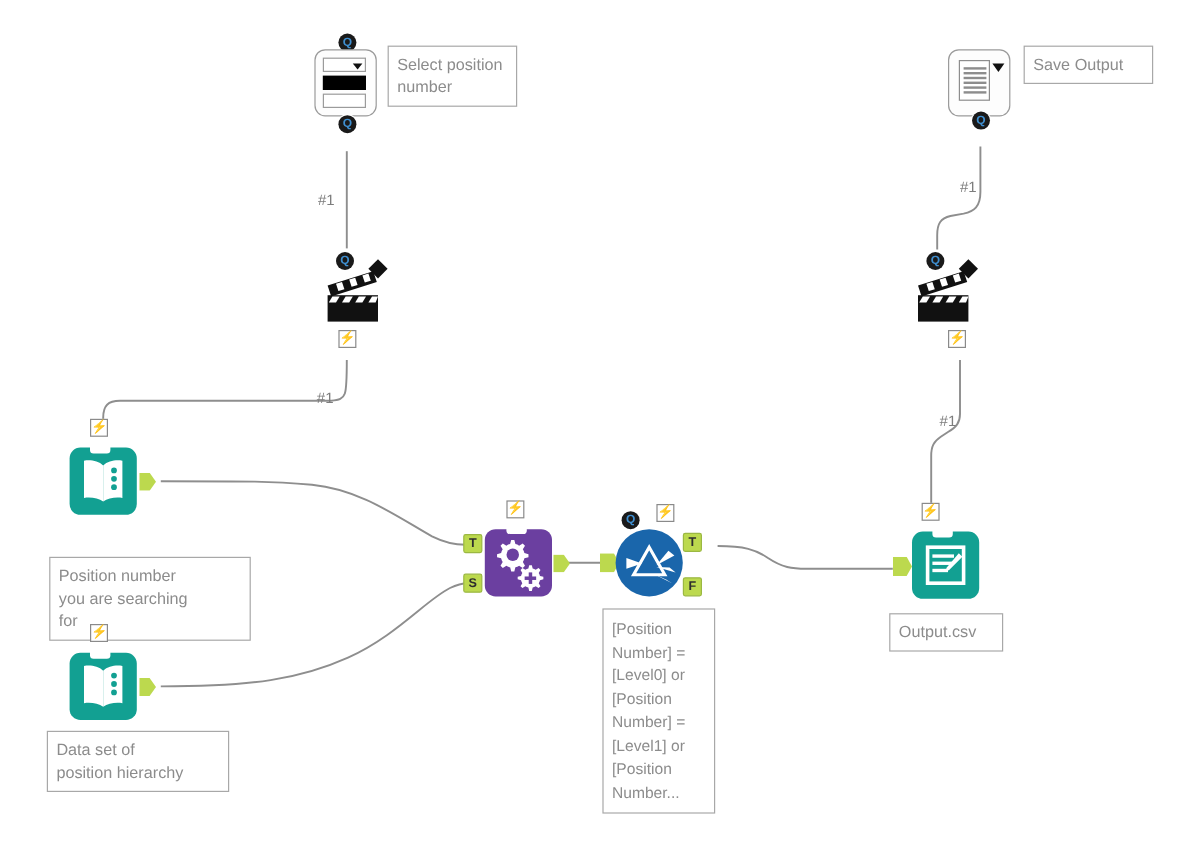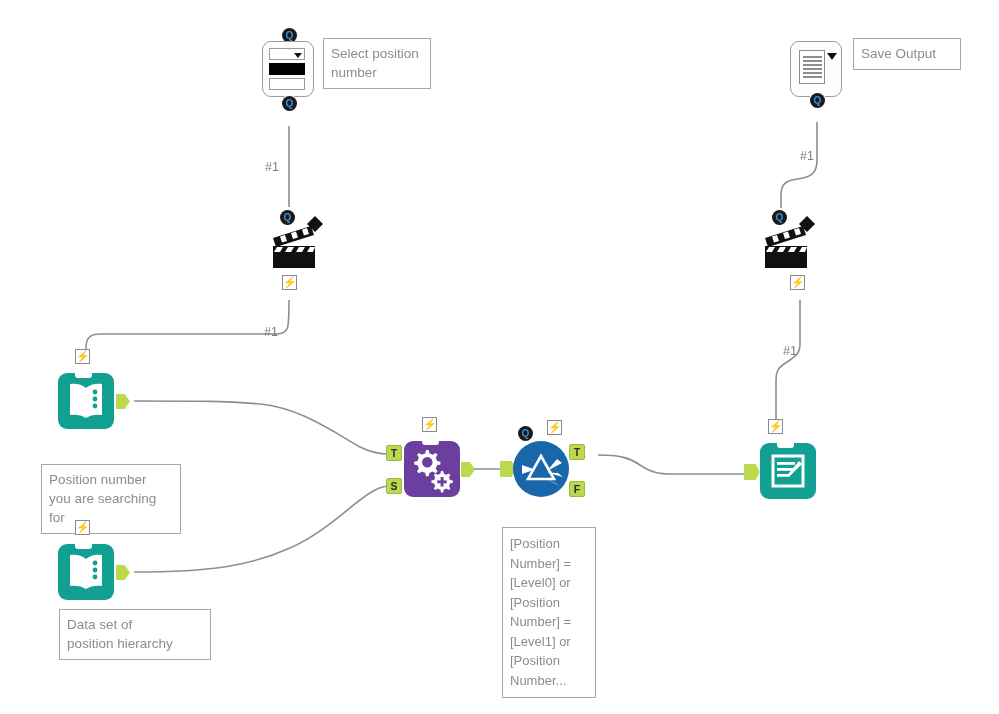--- a/index.html
+++ b/index.html
@@ -376,41 +376,41 @@
           <path d="M28,15 C24,11 17,10 12,11 L12,42 C17,41 24,42 28,45 Z"></path>
           <path d="M28,15 C32,11 39,10 44,11 L44,42 C39,41 32,42 28,45 Z"></path>
           <circle cx="37" cy="19" r="2.4" fill="#12a092"></circle>
           <circle cx="37" cy="26" r="2.4" fill="#12a092"></circle>
           <circle cx="37" cy="33" r="2.4" fill="#12a092"></circle>
         </g>
       </svg>
     </div>
     <div class="anchor out" style="left:58px; top:21px;"></div>
   </div>
-  <div class="anno" style="left:41px; top:464px; width:140px;">Position number
+  <div class="anno" style="left:41px; top:464px; width:168px;">Position number
 you are searching
 for</div>
 
   <div class="node" style="left:58px; top:544px;">
     <div class="badge-bolt" style="left:17px; top:-24px;">⚡</div>
     <div class="tealbox" style="left:0; top:0;">
       <div class="notch"></div>
       <svg class="glyph" width="56" height="56" viewBox="0 0 56 56" style="left:0; top:0;">
         <g fill="#ffffff">
           <path d="M28,15 C24,11 17,10 12,11 L12,42 C17,41 24,42 28,45 Z"></path>
           <path d="M28,15 C32,11 39,10 44,11 L44,42 C39,41 32,42 28,45 Z"></path>
           <circle cx="37" cy="19" r="2.4" fill="#12a092"></circle>
           <circle cx="37" cy="26" r="2.4" fill="#12a092"></circle>
           <circle cx="37" cy="33" r="2.4" fill="#12a092"></circle>
         </g>
       </svg>
     </div>
     <div class="anchor out" style="left:58px; top:21px;"></div>
   </div>
-  <div class="anno" style="left:59px; top:609px; width:152px;">Data set of
+  <div class="anno" style="left:39px; top:609px; width:152px;">Data set of
 position hierarchy</div>
 
   <div class="node" style="left:404px; top:441px;">
     <div class="badge-bolt" style="left:18px; top:-24px;">⚡</div>
     <div class="anchor tag" style="left:-18px; top:4px;">T</div>
     <div class="anchor tag" style="left:-18px; top:37px;">S</div>
     <div class="purplebox" style="left:0; top:0;">
       <div class="notch"></div>
       <svg class="glyph" width="56" height="56" viewBox="0 0 56 56" style="left:0; top:0;">
         <g fill="#ffffff">
@@ -455,37 +455,38 @@
           <polygon points="9,24 22,28.5 9,33"></polygon>
           <polygon points="44,18 49,22 34,30"></polygon>
           <polygon points="45,32 50,36 34,31.5"></polygon>
           <polygon points="42,42 47,45 31,37"></polygon>
         </g>
       </svg>
     </div>
     <div class="anchor tag" style="left:56px; top:3px;">T</div>
     <div class="anchor tag" style="left:56px; top:40px;">F</div>
   </div>
-  <div class="anno expr" style="left:502px; top:507px; width:94px;margin-top:20px;">[Position Number] = [Level0] or [Position Number] = [Level1] or [Position Number...</div>
+  <div class="anno expr" style="left:502px; top:507px; width:94px;">[Position Number] = [Level0] or [Position Number] = [Level1] or [Position Number...</div>
 
   <div class="node" style="left:760px; top:443px;">
     <div class="badge-bolt" style="left:8px; top:-24px;">⚡</div>
     <div class="anchor inp" style="left:-16px; top:21px;"></div>
     <div class="tealbox" style="left:0; top:0;">
       <div class="notch"></div>
       <svg class="glyph" width="56" height="56" viewBox="0 0 56 56" style="left:0; top:0;">
         <rect x="13" y="13" width="30" height="30" fill="none" stroke="#ffffff" stroke-width="3"></rect>
         <g fill="#ffffff">
           <rect x="17" y="19" width="18" height="2.8"></rect>
           <rect x="17" y="25" width="18" height="2.8"></rect>
           <rect x="17" y="31" width="13" height="2.8"></rect>
           <polygon points="39,18 42,21 31,32 27.5,33.5 29,30"></polygon>
         </g>
       </svg>
     </div>
   </div>
+  <div class="anno" style="left:741px; top:511px; width:95px;">Output.csv</div>
 
   <div class="wirelabel" style="left:265px; top:160px;">#1</div>
   <div class="wirelabel" style="left:264px; top:325px;">#1</div>
   <div class="wirelabel" style="left:800px; top:149px;">#1</div>
   <div class="wirelabel" style="left:783px; top:344px;">#1</div>
 
 </div>
 
 </body></html>

